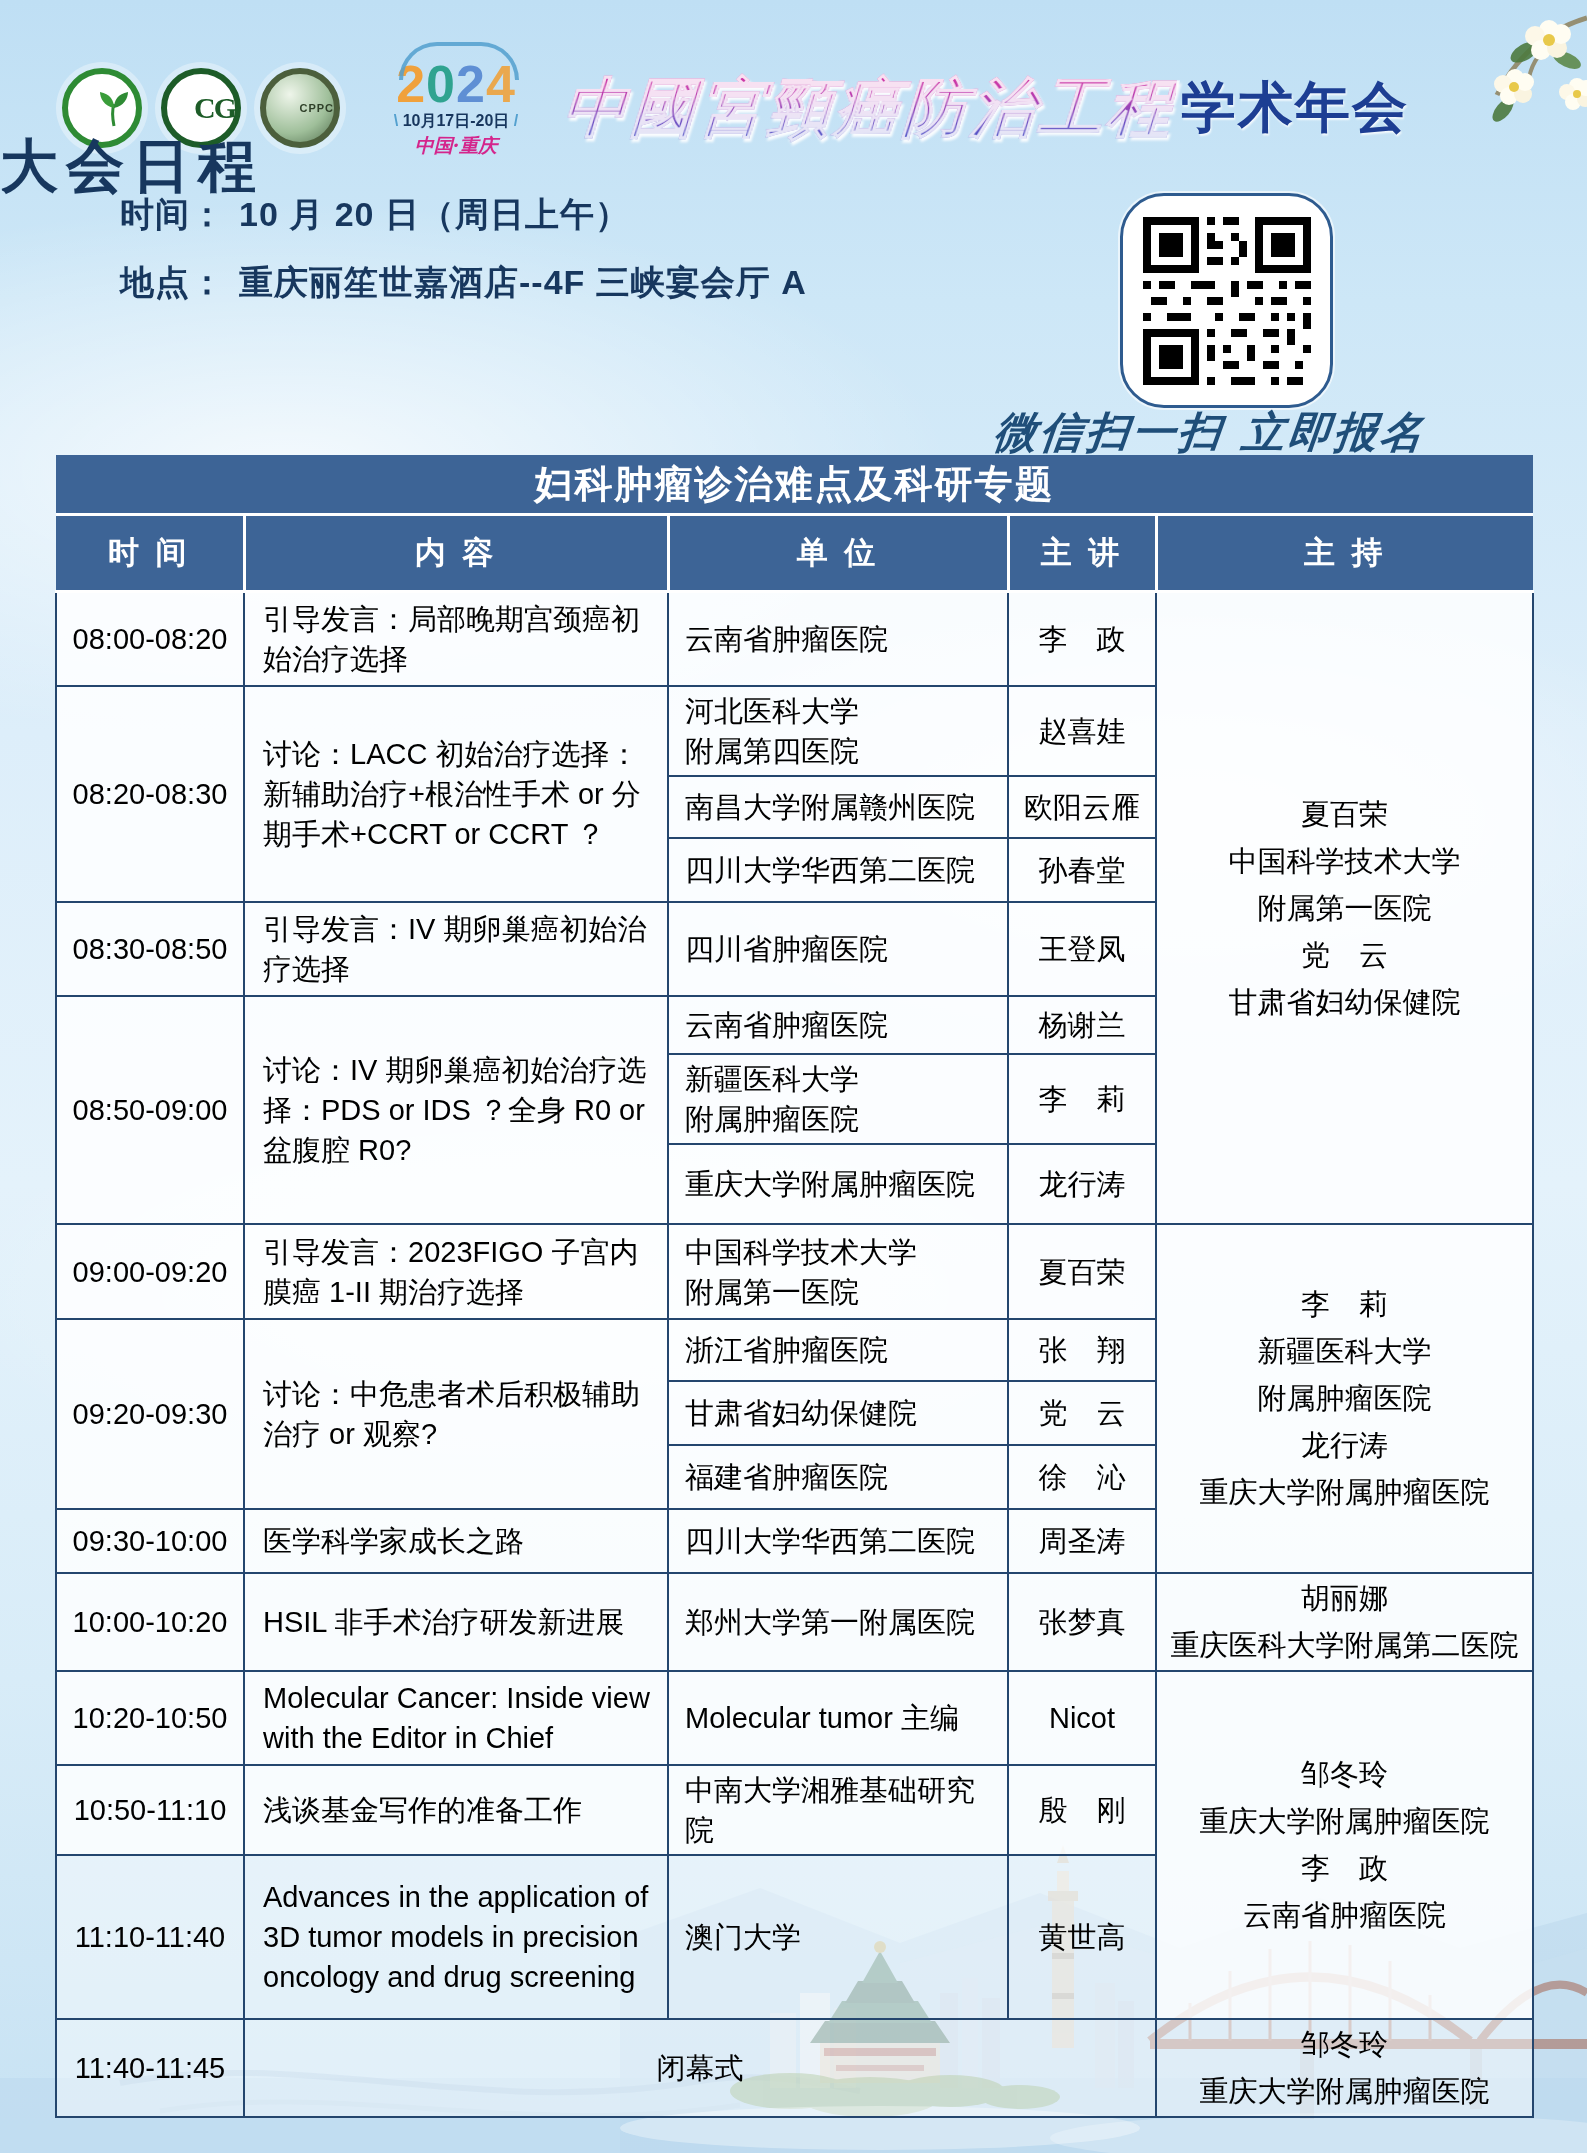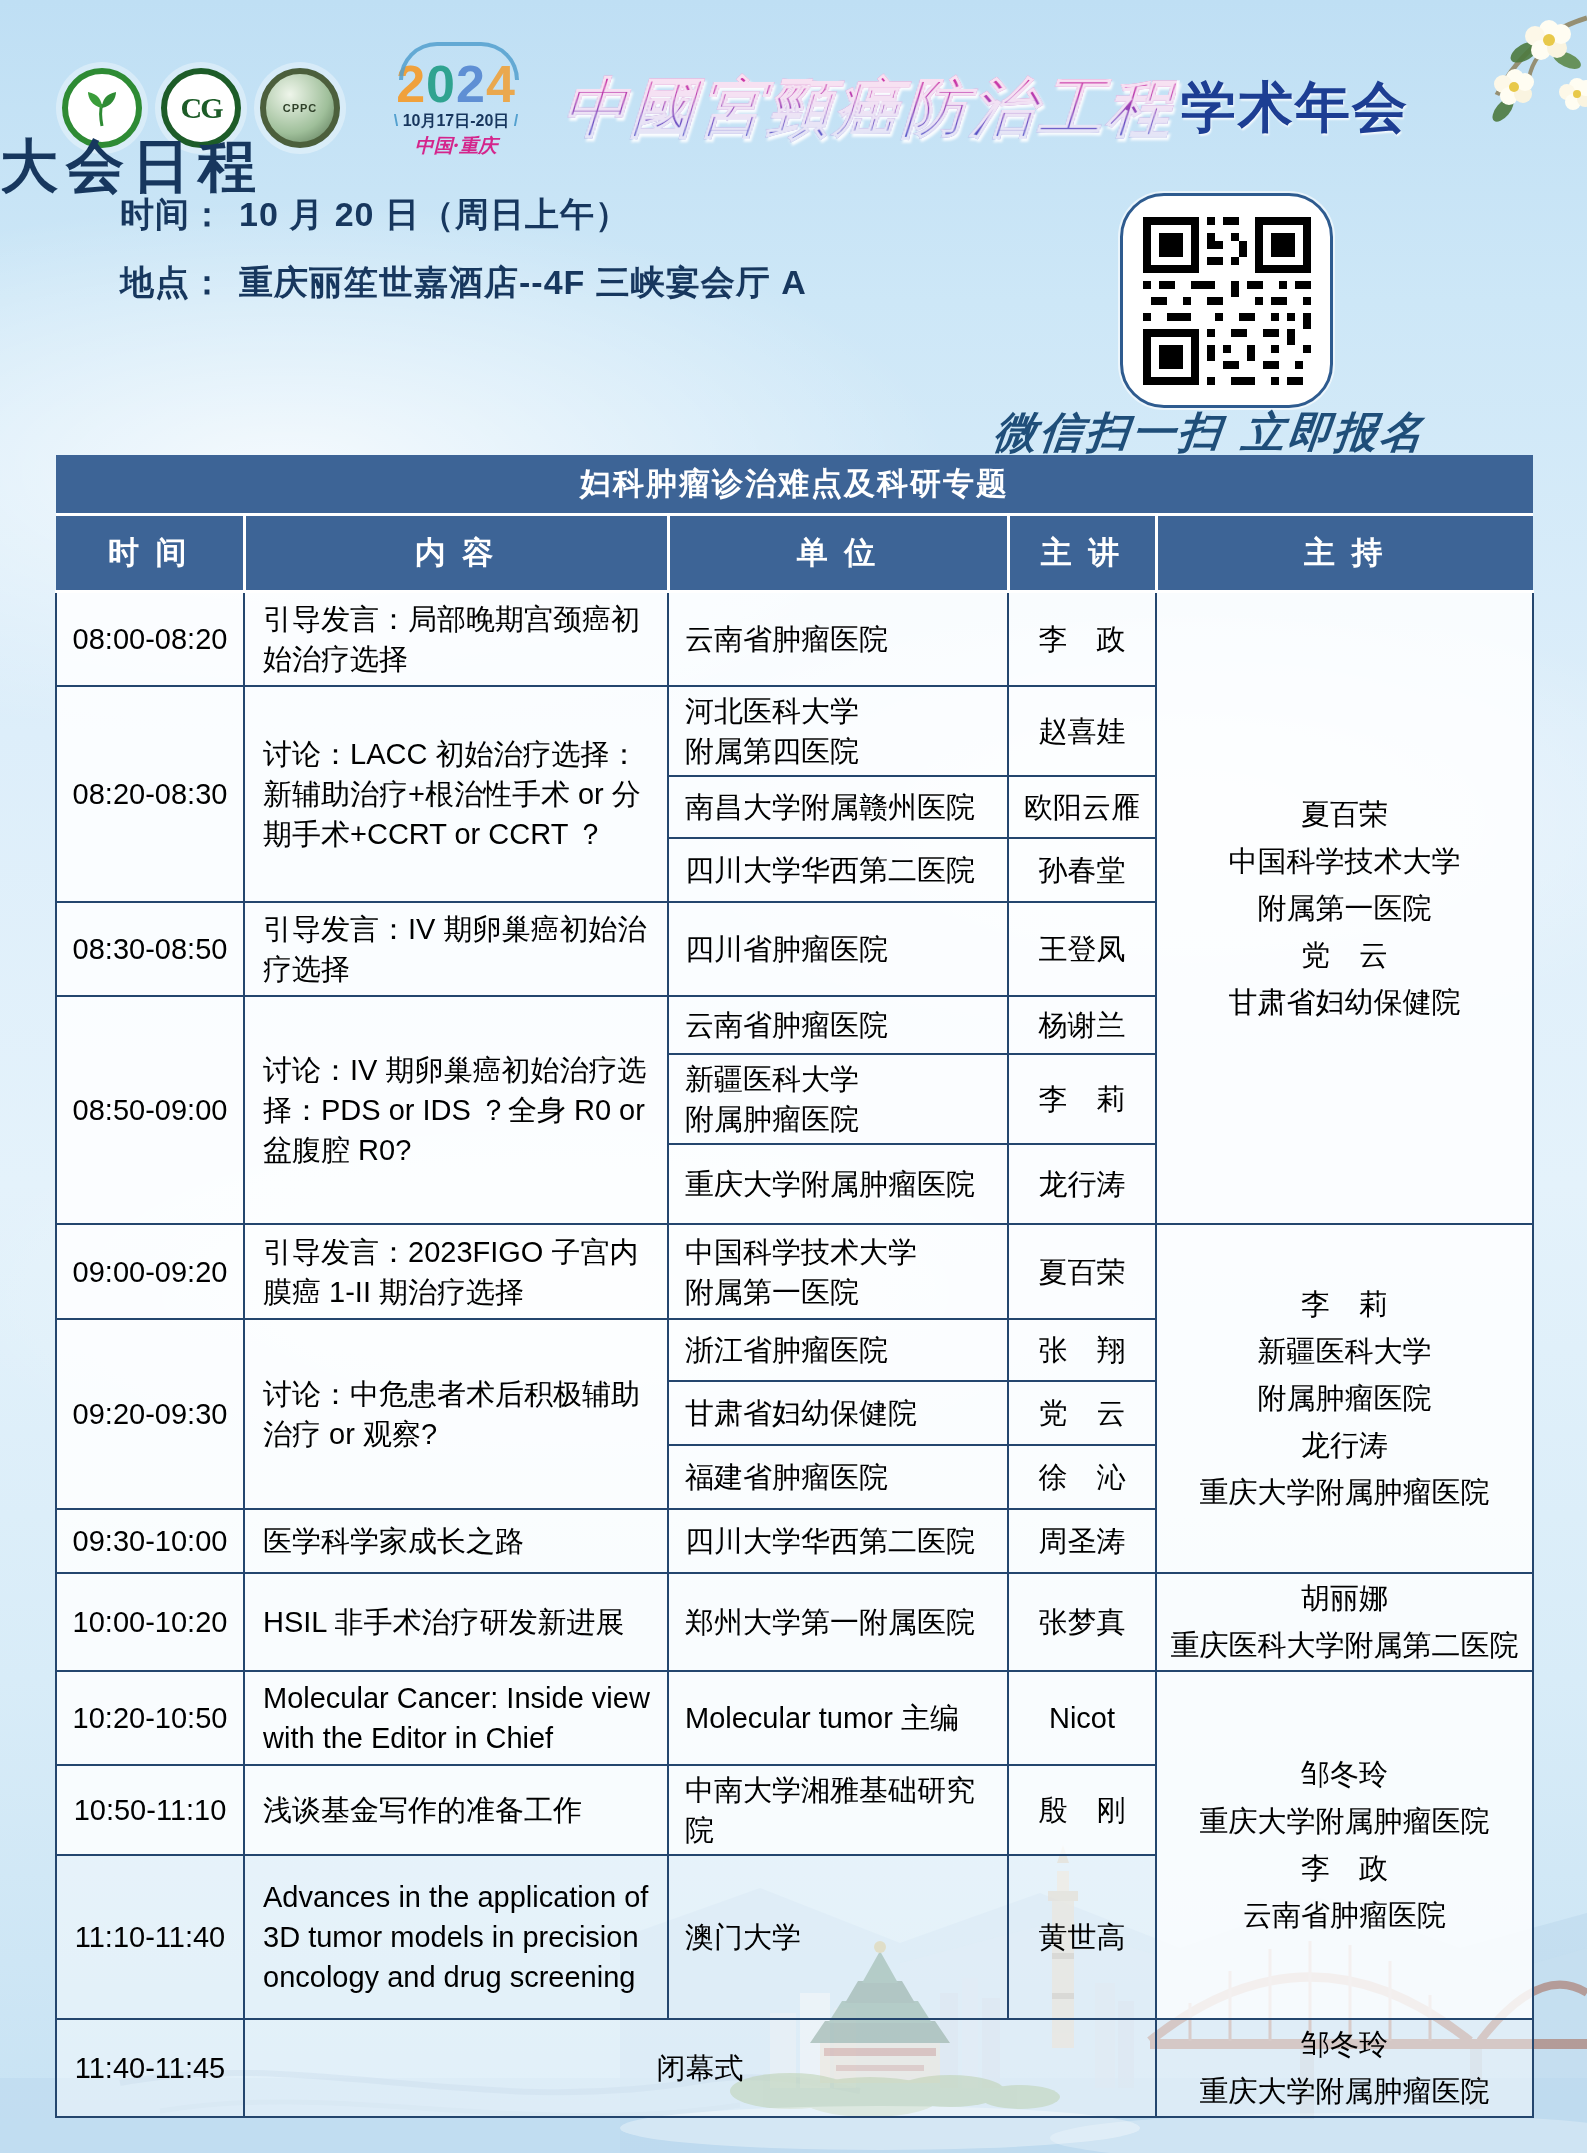--- a/index.html
+++ b/index.html
@@ -7,21 +7,21 @@
   #poster{
     position:relative;width:1587px;height:2153px;overflow:hidden;
     background:
       radial-gradient(60% 18% at 18% 22%, rgba(255,255,255,.75) 0%, rgba(255,255,255,0) 70%),
       radial-gradient(50% 15% at 75% 38%, rgba(255,255,255,.6) 0%, rgba(255,255,255,0) 70%),
       radial-gradient(55% 14% at 35% 60%, rgba(255,255,255,.5) 0%, rgba(255,255,255,0) 70%),
       linear-gradient(180deg,#bfdff4 0%,#cde7f7 14%,#ddeefa 34%,#e4f2fb 55%,#d8ecf8 78%,#c7e2f3 100%);
   }
   
   .top-row{position:absolute;left:62px;top:48px;right:40px;height:120px;display:flex;align-items:center;}
-  .badge{width:68px;height:68px;border-radius:50%;background:#fff;display:flex;align-items:center;justify-content:center;margin-right:19px;box-shadow:0 0 0 6px rgba(255,255,255,.35);}
+  .badge{width:68px;height:68px;border-radius:50%;background:#fff;display:flex;align-items:center;justify-content:flex-end;margin-right:19px;box-shadow:0 0 0 6px rgba(255,255,255,.35);}
   .badge-1{border:6px solid #2e8b34;}
   .badge-2{border:6px solid #1d5c28;}
   .badge-3{border:6px solid #4c5f3c;background:radial-gradient(circle at 35% 30%,#eef5ea,#9fbf9a 60%,#53704f);}
   .badge-2 .cg{font-family:"Liberation Serif",serif;font-weight:bold;font-size:30px;color:#1d5c28;letter-spacing:-2px;}
   .badge-3 .cppc{font-size:11px;font-weight:bold;color:#2f4029;letter-spacing:1px;}
   .year-badge{margin-left:22px;margin-right:16px;text-align:center;position:relative;width:150px;}
   .year-badge .arc{position:absolute;left:18px;top:-16px;width:112px;height:34px;border:4px solid #53a0cf;border-bottom:none;border-radius:60px 60px 0 0;opacity:.85;}
   .year{font-size:52px;font-weight:800;line-height:52px;letter-spacing:1px;}
   .year .d1{color:#f0a13c;} .year .d2{color:#2fa390;} .year .d3{color:#5f8fd4;} .year .d4{color:#eaa84e;}
   .year-dates{font-size:16px;font-weight:bold;color:#17365d;margin-top:1px;}
@@ -44,21 +44,21 @@
   .info-line{position:absolute;left:112px;font-size:34px;font-weight:bold;color:#17375e;letter-spacing:1px;margin-left:8px;}
   .info-time{top:192px;} .info-venue{top:260px;}
   .info-line .lbl{margin-right:14px;}
   
   .qr-frame{position:absolute;left:1120px;top:193px;width:207px;height:209px;background:#fff;border:3px solid #2e5b8f;border-radius:44px;display:flex;align-items:center;justify-content:center;box-shadow:0 0 0 2px rgba(255,255,255,.6);}
   .qr-caption{position:absolute;left:960px;top:404px;width:500px;text-align:center;font-size:43px;font-weight:bold;font-style:italic;color:#1f4e79;font-family:"DejaVu Serif",serif;letter-spacing:3px;transform:skewX(-6deg);}
   
   .sched{position:absolute;left:55px;top:455px;z-index:2;}
   table{border-collapse:collapse;table-layout:fixed;width:1477px;}
   thead th{background:#3d6496;color:#fff;font-weight:bold;border:3px solid #fff;border-top:none;}
-  th.section{font-size:31px;height:56px;letter-spacing:2px;border-left:none;border-right:none;}
+  th.section{font-size:38px;height:56px;letter-spacing:2px;border-left:none;border-right:none;}
   tr.cols th{font-size:31px;height:72px;letter-spacing:4px;}
   tr.cols th:first-child{border-left:none;} tr.cols th:last-child{border-right:none;}
   tbody td{border:2px solid #24466e;background:rgba(255,255,255,.84);color:#000;font-size:29px;vertical-align:middle;white-space:pre-line;line-height:1.38;}
   td.t-time{text-align:center;}
   td.t-content{text-align:left;padding:6px 14px 6px 18px;}
   td.t-org{text-align:left;padding:4px 10px 4px 16px;}
   td.t-speaker{text-align:center;}
   td.t-host{text-align:center;line-height:1.62;}
   td.t-close{text-align:center;}
   tr.seethru td{background:rgba(255,255,255,.45);}

